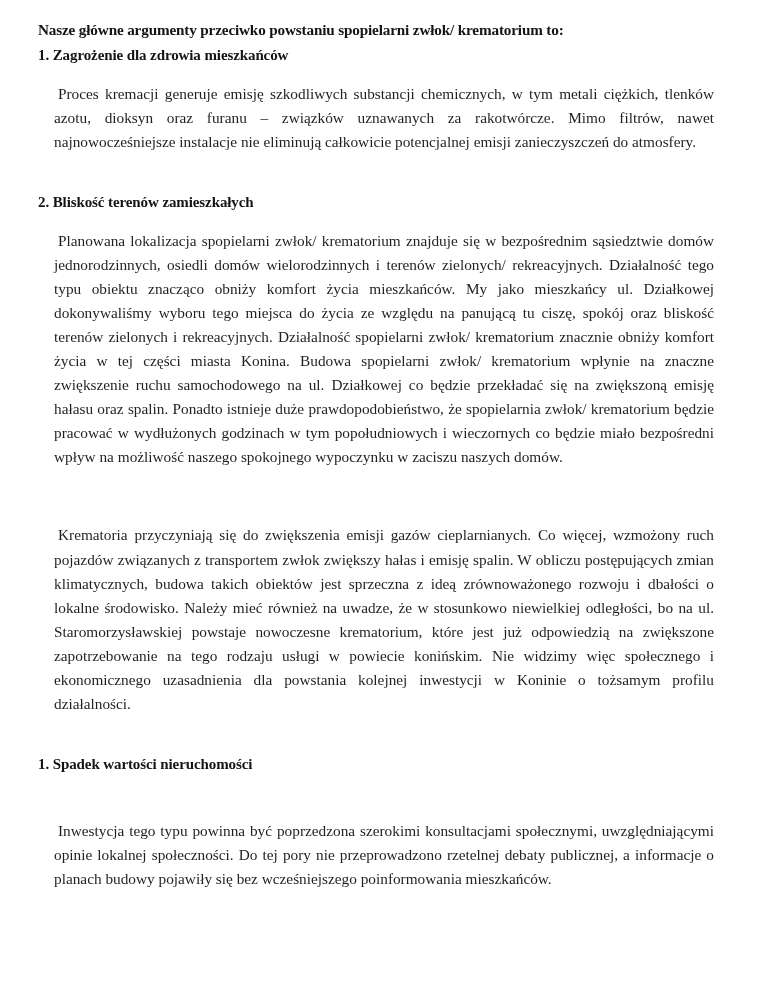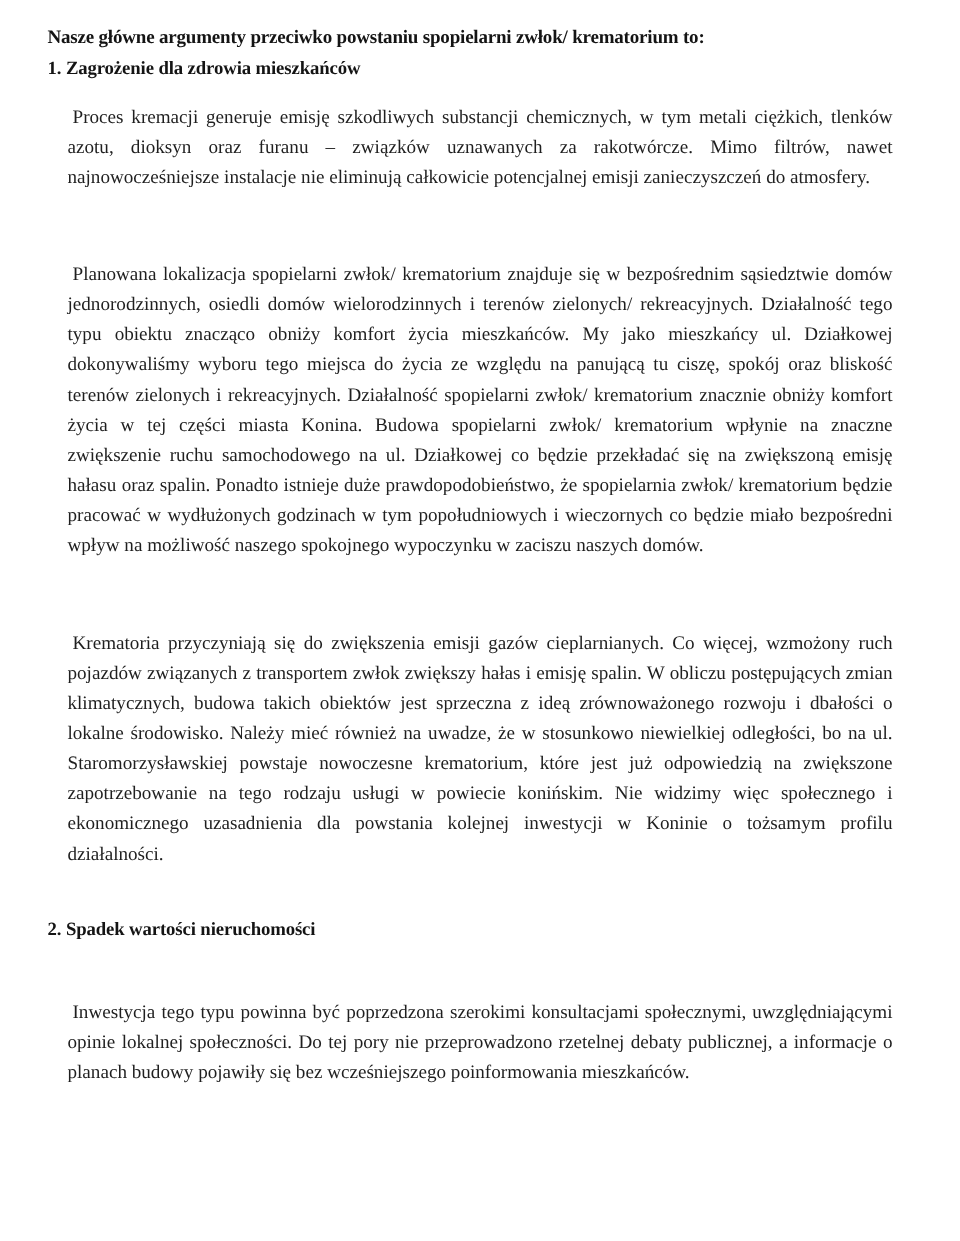--- a/index.html
+++ b/index.html
@@ -70,33 +70,34 @@
     <p class="lead-heading">Nasze główne argumenty przeciwko powstaniu spopielarni zwłok/ krematorium to:</p>
 
     <div class="section">
       <p class="section-heading">1. Zagrożenie dla zdrowia mieszkańców</p>
       <p class="para">Proces kremacji generuje emisję szkodliwych substancji chemicznych, w tym metali ciężkich, tlenków azotu, dioksyn oraz furanu – związków uznawanych za rakotwórcze. Mimo filtrów, nawet najnowocześniejsze instalacje nie eliminują całkowicie potencjalnej emisji zanieczyszczeń do atmosfery.</p>
     </div>
 
     <div class="gap-before-heading"></div>
 
     <div class="section">
+      <p class="section-heading">2. Bliskość terenów zamieszkałych</p>
       <p class="para">Planowana lokalizacja spopielarni zwłok/ krematorium znajduje się w bezpośrednim sąsiedztwie domów jednorodzinnych, osiedli domów wielorodzinnych i terenów zielonych/ rekreacyjnych. Działalność tego typu obiektu znacząco obniży komfort życia mieszkańców. My jako mieszkańcy ul. Działkowej dokonywaliśmy wyboru tego miejsca do życia ze względu na panującą tu ciszę, spokój oraz bliskość terenów zielonych i rekreacyjnych. Działalność spopielarni zwłok/ krematorium znacznie obniży komfort życia w tej części miasta Konina. Budowa spopielarni zwłok/ krematorium wpłynie na znaczne zwiększenie ruchu samochodowego na ul. Działkowej co będzie przekładać się na zwiększoną emisję hałasu oraz spalin. Ponadto istnieje duże prawdopodobieństwo, że spopielarnia zwłok/ krematorium będzie pracować w wydłużonych godzinach w tym popołudniowych i wieczornych co będzie miało bezpośredni wpływ na możliwość naszego spokojnego wypoczynku w zaciszu naszych domów.</p>
     </div>
 
     <div class="gap-before-heading"></div>
 
     <div class="section">
       <p class="para">Krematoria przyczyniają się do zwiększenia emisji gazów cieplarnianych. Co więcej, wzmożony ruch pojazdów związanych z transportem zwłok zwiększy hałas i emisję spalin. W obliczu postępujących zmian klimatycznych, budowa takich obiektów jest sprzeczna z ideą zrównoważonego rozwoju i dbałości o lokalne środowisko. Należy mieć również na uwadze, że w stosunkowo niewielkiej odległości, bo na ul. Staromorzysławskiej powstaje nowoczesne krematorium, które jest już odpowiedzią na zwiększone zapotrzebowanie na tego rodzaju usługi w powiecie konińskim. Nie widzimy więc społecznego i ekonomicznego uzasadnienia dla powstania kolejnej inwestycji w Koninie o tożsamym profilu działalności.</p>
     </div>
 
     <div class="gap-before-heading"></div>
 
     <div class="section">
-      <p class="section-heading">2. Spadek wartości nieruchomości</p>
+      <p class="section-heading">1. Spadek wartości nieruchomości</p>
     </div>
 
     <div class="gap-before-heading"></div>
 
     <div class="section">
       <p class="para">Inwestycja tego typu powinna być poprzedzona szerokimi konsultacjami społecznymi, uwzględniającymi opinie lokalnej społeczności. Do tej pory nie przeprowadzono rzetelnej debaty publicznej, a informacje o planach budowy pojawiły się bez wcześniejszego poinformowania mieszkańców.</p>
     </div>
 
   </div>
 </div>

